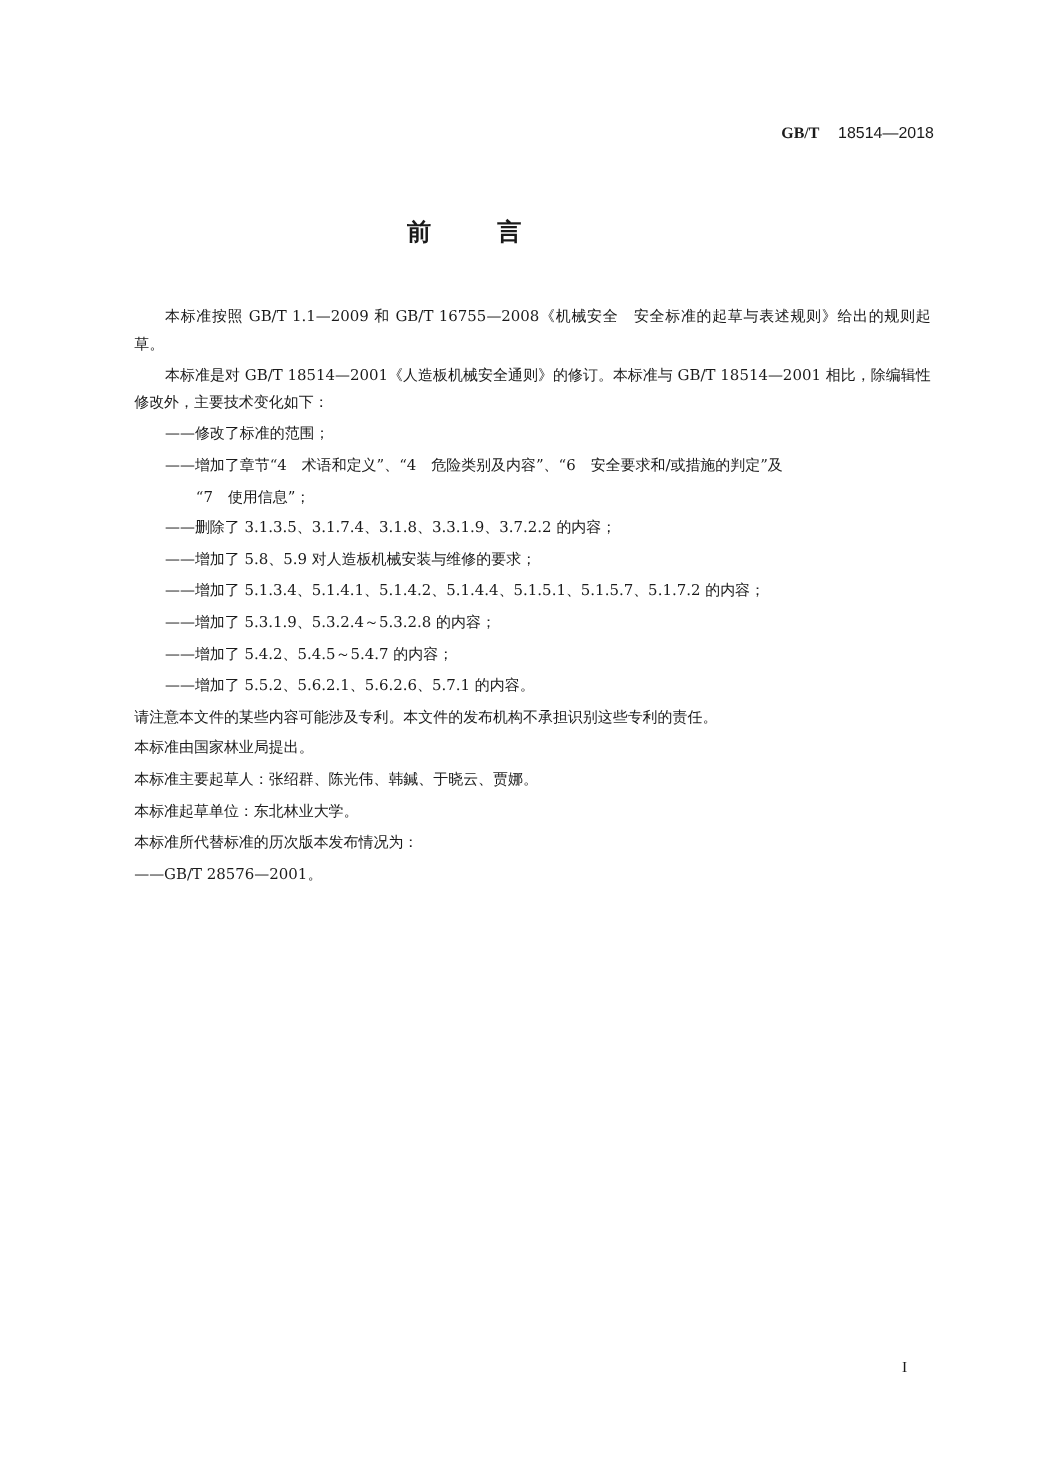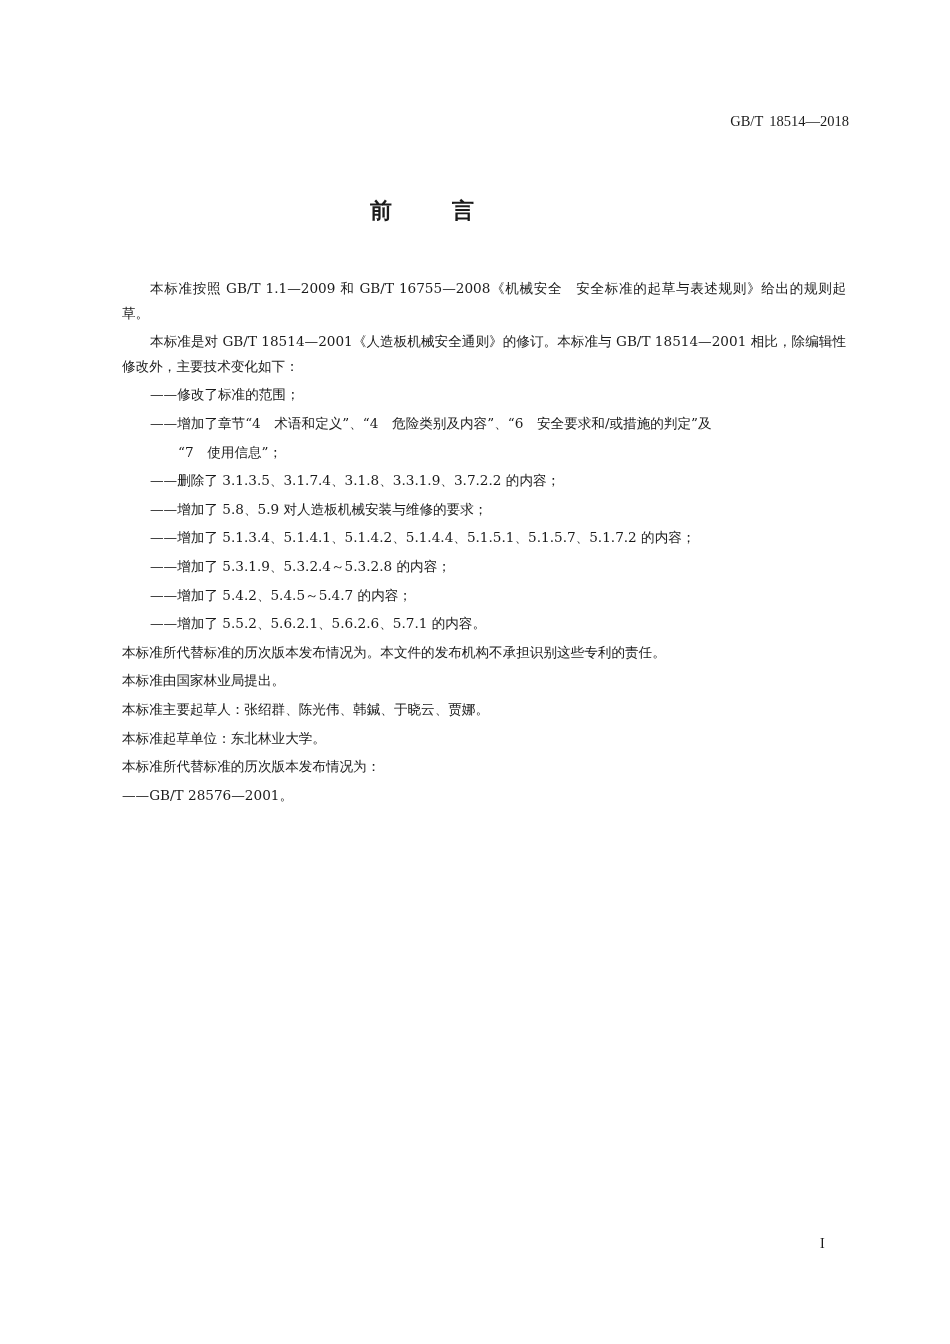--- a/index.html
+++ b/index.html
@@ -1,21 +1,21 @@
 <!DOCTYPE html>
 <html><head>
 <meta charset="utf-8">
 <style>
   html, body { margin: 0; padding: 0; background: #ffffff; }
   body { width: 950px; height: 1344px; position: relative; overflow: hidden;
          font-family: "DejaVu Serif", "Liberation Serif", serif; color: #1a1a1a; }
   .std-no { position: absolute; top: 113px; right: 101px; font-size: 14.5px;
             font-family: "Liberation Serif", serif; white-space: nowrap; }
-  .std-no .prefix { font-weight: normal; margin-top: 12px; }
-  .std-no .num { font-family: Liberation Serif, serif; margin-left: 6px; }
+  .std-no .prefix { font-weight: bold; margin-top: 12px; }
+  .std-no .num { font-family: Liberation Sans, sans-serif; margin-left: 17px; }
   .title { position: absolute; top: 196px; left: 0; width: 844px; text-align: center;
            font-size: 22px; font-weight: bold; letter-spacing: 60px; padding-left: 60px;
            box-sizing: border-box; font-family: "DejaVu Sans", sans-serif; }
   .body { position: absolute; top: 272px; left: 118px; width: 732px;
           font-size: 13.6px; line-height: 24.6px; }
   .p { margin: 4px; text-align: justify; text-align-last: left; }
   .indent { text-indent: 28px; }
   .dash { padding-left: 28px; }
   .dash-cont { padding-left: 56px; }
   .page-no { position: absolute; top: 1236px; left: 820px; font-size: 14px;
@@ -35,21 +35,21 @@
   <p class="p indent">本标准是对 GB/T 18514—2001《人造板机械安全通则》的修订。本标准与 GB/T 18514—2001 相比，除编辑性修改外，主要技术变化如下：</p>
   <p class="p dash">——修改了标准的范围；</p>
   <p class="p dash">——增加了章节“4　术语和定义”、“4　危险类别及内容”、“6　安全要求和/或措施的判定”及</p>
   <p class="p dash-cont">“7　使用信息”；</p>
   <p class="p dash">——删除了 3.1.3.5、3.1.7.4、3.1.8、3.3.1.9、3.7.2.2 的内容；</p>
   <p class="p dash">——增加了 5.8、5.9 对人造板机械安装与维修的要求；</p>
   <p class="p dash">——增加了 5.1.3.4、5.1.4.1、5.1.4.2、5.1.4.4、5.1.5.1、5.1.5.7、5.1.7.2 的内容；</p>
   <p class="p dash">——增加了 5.3.1.9、5.3.2.4～5.3.2.8 的内容；</p>
   <p class="p dash">——增加了 5.4.2、5.4.5～5.4.7 的内容；</p>
   <p class="p dash">——增加了 5.5.2、5.6.2.1、5.6.2.6、5.7.1 的内容。</p>
-  <p class="p">本标准所代替标准的历次版本发布情况为。本文件的发布机构不承担识别这些专利的责任。</p>
+  <p class="p">请注意本文件的某些内容可能涉及专利。本文件的发布机构不承担识别这些专利的责任。</p>
   <p class="p">本标准由国家林业局提出。</p>
   <p class="p">本标准主要起草人：张绍群、陈光伟、韩鍼、于晓云、贾娜。</p>
   <p class="p">本标准起草单位：东北林业大学。</p>
   <p class="p">本标准所代替标准的历次版本发布情况为：</p>
   <p class="p">——GB/T 28576—2001。</p>
 </div>
 
 <div class="page-no">I</div>
 
 </body></html>

